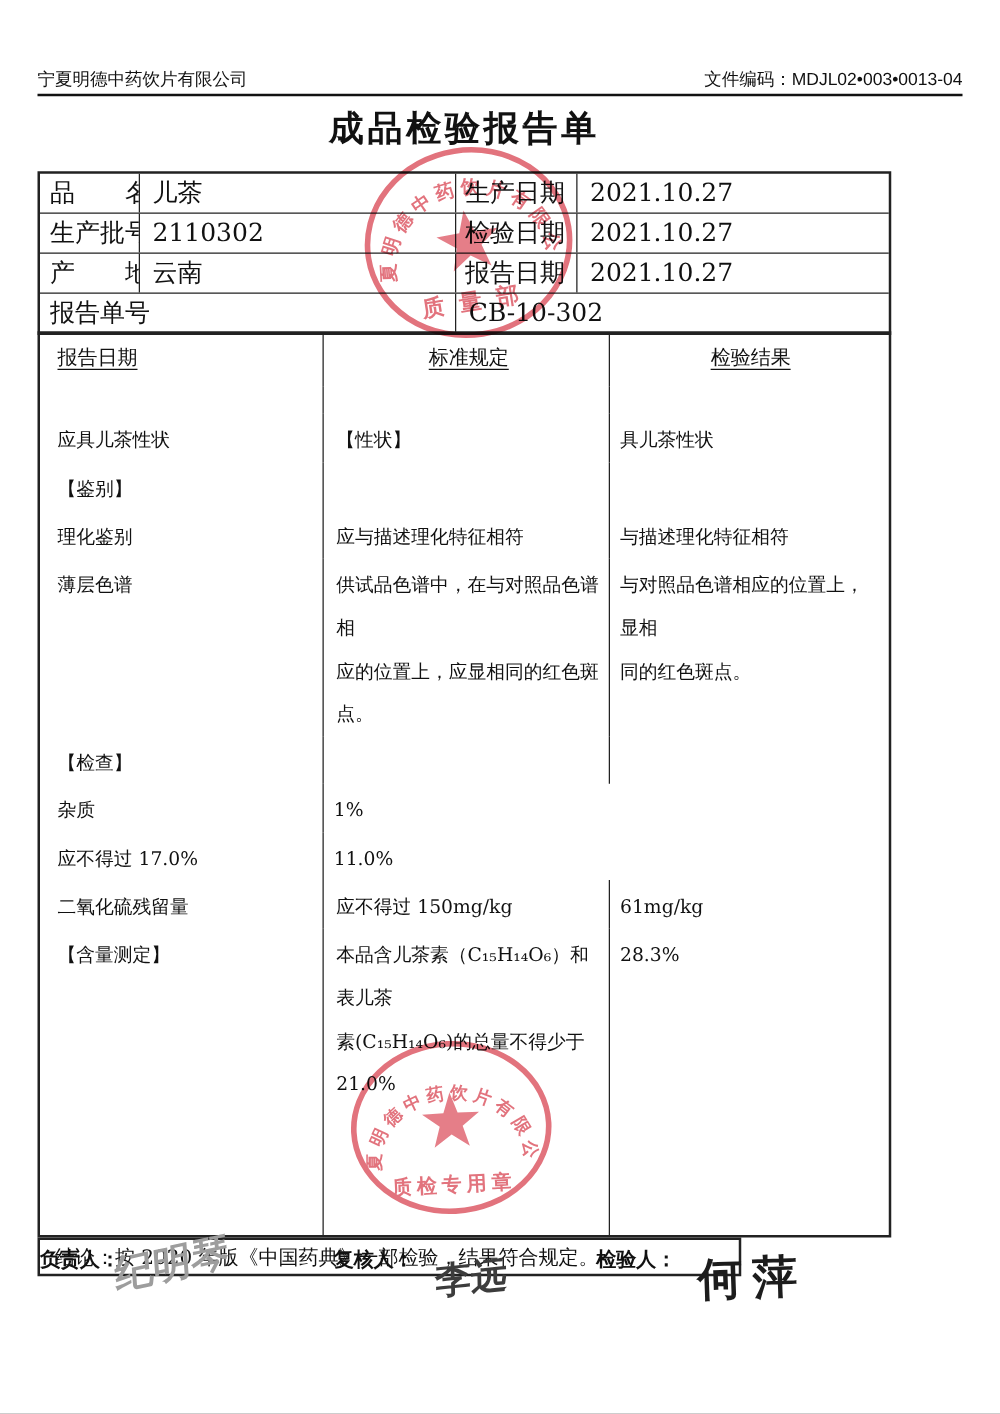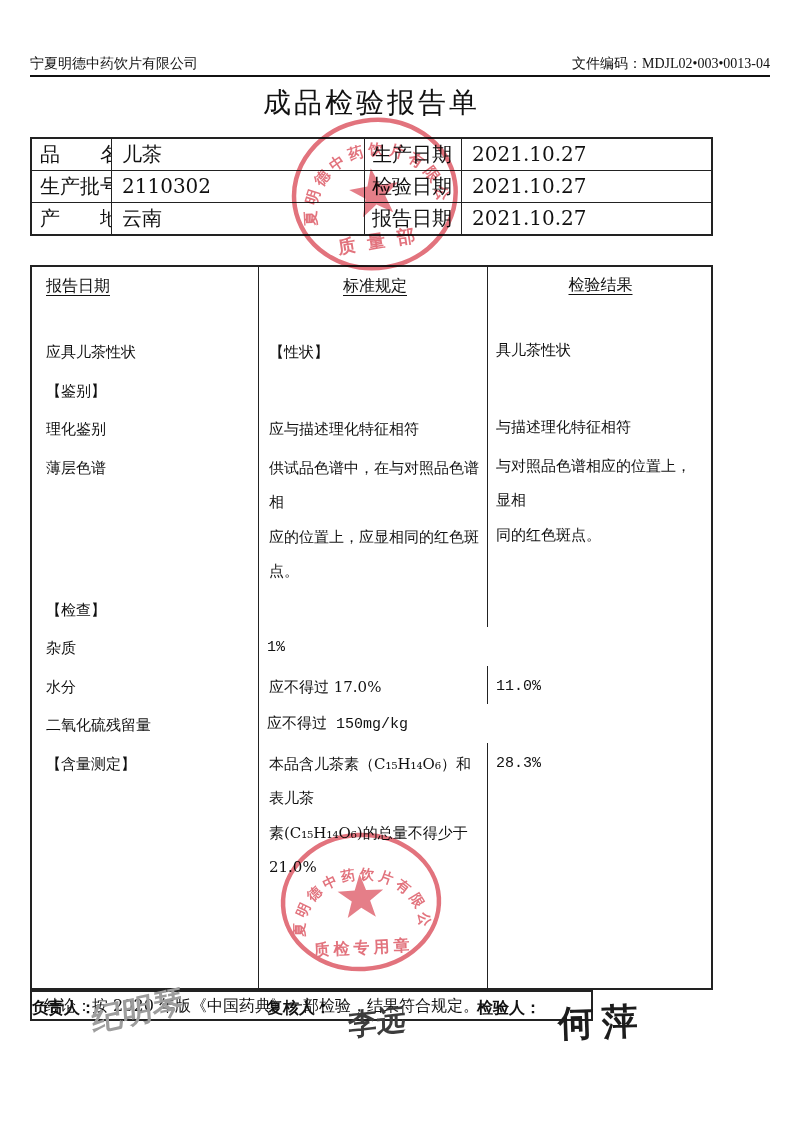--- a/index.html
+++ b/index.html
@@ -2,43 +2,43 @@
 <html><head>
 <meta charset="utf-8">
 <style>
   html,body{margin:0;padding:0;background:#888;}
   .page{position:relative;width:800px;height:1131px;background:#ffffff;margin:0 auto;
         font-family:"DejaVu Serif","Liberation Serif",serif;color:#111;overflow:hidden;}
   
   .hdr{position:absolute;left:30px;top:50px;width:740px;height:27px;
        border-bottom:2px solid #111;display:flex;justify-content:space-between;
        align-items:flex-end;font-size:14px;padding-bottom:2px;box-sizing:border-box;}
-  .hdr .right{font-family:Liberation Serif, serif;}
+  .hdr .right{font-family:Liberation Sans, sans-serif;}
   
   .title{position:absolute;left:30px;top:84px;width:683px;text-align:center;
-         font-size:28px;font-weight:normal;letter-spacing:3px;}
+         font-size:28px;font-weight:bold;letter-spacing:3px;}
   
   .info{position:absolute;left:30px;top:137px;width:683px;border:2px solid #222;box-sizing:border-box;}
   .inforow{display:grid;grid-template-columns:80px 253px 97px 1fr;border-bottom:1px solid #222;}
   .inforow:last-child{border-bottom:none;}
   .inforow.wide{grid-template-columns:333px 1fr;}
   .icelli{height:31px;line-height:31px;font-size:20px;border-right:1px solid #222;
           padding-left:8px;overflow:hidden;white-space:nowrap;}
   .icelli:last-child{border-right:none;}
   .icelli.val{padding-left:10px;}
   .icelli.lab2{padding-left:7px;}
   
   .itable{position:absolute;left:30px;top:265px;width:683px;height:725px;
           border:2px solid #222;box-sizing:border-box;display:flex;flex-direction:column;}
   .irow{display:grid;grid-template-columns:227px 229px 1fr;flex:0 0 auto;}
   .irow.fill{flex:1 1 auto;}
   .icell{border-right:1px solid #222;font-size:15px;padding:4px 6px 0 10px;
          white-space:pre-line;line-height:2.3;box-sizing:border-box;}
   .icell:first-child{padding-left:14px;}
-  .icell:last-child{border-right:none;padding-left:8px;font-family:Liberation Mono, monospace;}
+  .icell:last-child{border-right:none;padding-left:8px;}
   .irow .hcell{font-size:16px;line-height:1.4;padding-top:8px;}
   .hcell span{text-decoration:underline;text-underline-offset:4px;}
   .irow .c{text-align:center;}
   .rh{min-height:42px;} .sp1{min-height:22px;} .r38{min-height:38px;}
   .r32{min-height:32px;} .r96{min-height:96px;}
   
   .concl{position:absolute;left:30px;top:990px;width:563px;height:31px;
          border:2px solid #222;box-sizing:border-box;font-size:16px;
          line-height:27px;padding-left:12px;}
   
@@ -79,20 +79,24 @@
       <div class="icelli val">2110302</div>
       <div class="icelli lab2">检验日期</div>
       <div class="icelli val">2021.10.27</div>
     </div>
     <div class="inforow">
       <div class="icelli">产　　地</div>
       <div class="icelli val">云南</div>
       <div class="icelli lab2">报告日期</div>
       <div class="icelli val">2021.10.27</div>
     </div>
+    <div class="inforow wide">
+      <div class="icelli">报告单号</div>
+      <div class="icelli val">CB-10-302</div>
+    </div>
   </div>
 
   <div class="itable">
     <div class="irow rh">
       <div class="icell hcell"><span>报告日期</span></div>
       <div class="icell hcell c"><span>标准规定</span></div>
       <div class="icell hcell c"><span>检验结果</span></div>
     </div>
     <div class="irow sp1">
       <div class="icell"></div>
@@ -124,27 +128,27 @@
     <div class="irow r32">
       <div class="icell">【检查】</div>
       <div class="icell"></div>
       <div class="icell"></div>
     </div>
     <div class="irow r32">
       <div class="icell">杂质</div>
       <div class="icell">1%</div>
     </div>
     <div class="irow r32">
-      <div class="icell">水分</div>
       <div class="icell">应不得过 17.0%</div>
       <div class="icell">11.0%</div>
     </div>
     <div class="irow r32">
       <div class="icell">二氧化硫残留量</div>
       <div class="icell">应不得过 150mg/kg</div>
+      <div class="icell">61mg/kg</div>
     </div>
     <div class="irow fill">
       <div class="icell">【含量测定】</div>
       <div class="icell">本品含儿茶素（C₁₅H₁₄O₆）和表儿茶
 素(C₁₅H₁₄O₆)的总量不得少于 21.0%</div>
       <div class="icell">28.3%</div>
     </div>
   </div>
 
   <div class="concl">结论：按 2020 年版《中国药典》一部检验，结果符合规定。</div>

